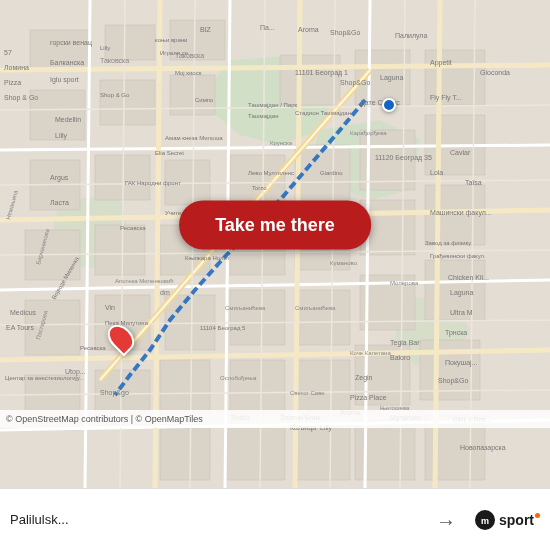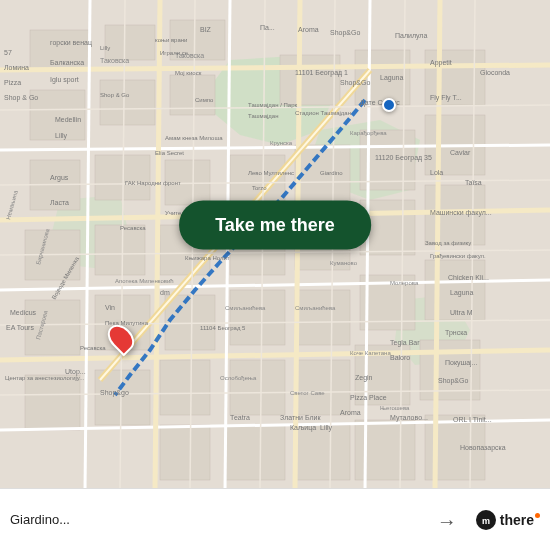--- a/index.html
+++ b/index.html
@@ -20,21 +20,21 @@
       position: absolute;
       top: 0; left: 0;
     }
 
     
     #take-me-there-btn {
       position: absolute;
       left: 50%;
       top: 46%;
       transform: translate(-50%, -50%);
-      background-color: #14532d;
+      background-color: #b91c1c;
       color: white;
       border: none;
       border-radius: 24px;
       padding: 14px 36px;
       font-size: 18px;
       font-weight: bold;
       cursor: pointer;
       box-shadow: 0 2px 8px rgba(0,0,0,0.4);
       white-space: nowrap;
       z-index: 10;
@@ -328,29 +328,32 @@
   </svg>
 
   <button id="take-me-there-btn">Take me there</button>
 
   <div class="marker-origin"></div>
 
   <div class="marker-dest">
     <div class="marker-dest-pin"></div>
   </div>
 
+  <div id="copyright-bar">
+    <span>© OpenStreetMap contributors | © OpenMapTiles</span>
+  </div>
 
 </div>
 
 <div id="bottom-bar">
   <div class="bottom-from">
-    <span class="bottom-name">Giardino...</span>
+    <span class="bottom-name">Palilulsk...</span>
   </div>
   <div class="bottom-arrow">→</div>
   <div class="moovit-logo">
     <svg width="22" height="22" viewBox="0 0 22 22">
       <circle cx="11" cy="11" r="10" fill="#1a1a1a"></circle>
       <text x="11" y="15" text-anchor="middle" font-size="9" fill="white" font-family="Arial" font-weight="bold">m</text>
     </svg>
-    <span style="font-size:14px;font-weight:bold;color:#1a1a1a;margin-left:3px;">there</span>
+    <span style="font-size:14px;font-weight:bold;color:#1a1a1a;margin-left:3px;">sport</span>
     <span style="width:5px;height:5px;background:#ff6600;border-radius:50%;display:inline-block;margin-left:1px;margin-bottom:8px;"></span>
   </div>
 </div>
 
 </body></html>

